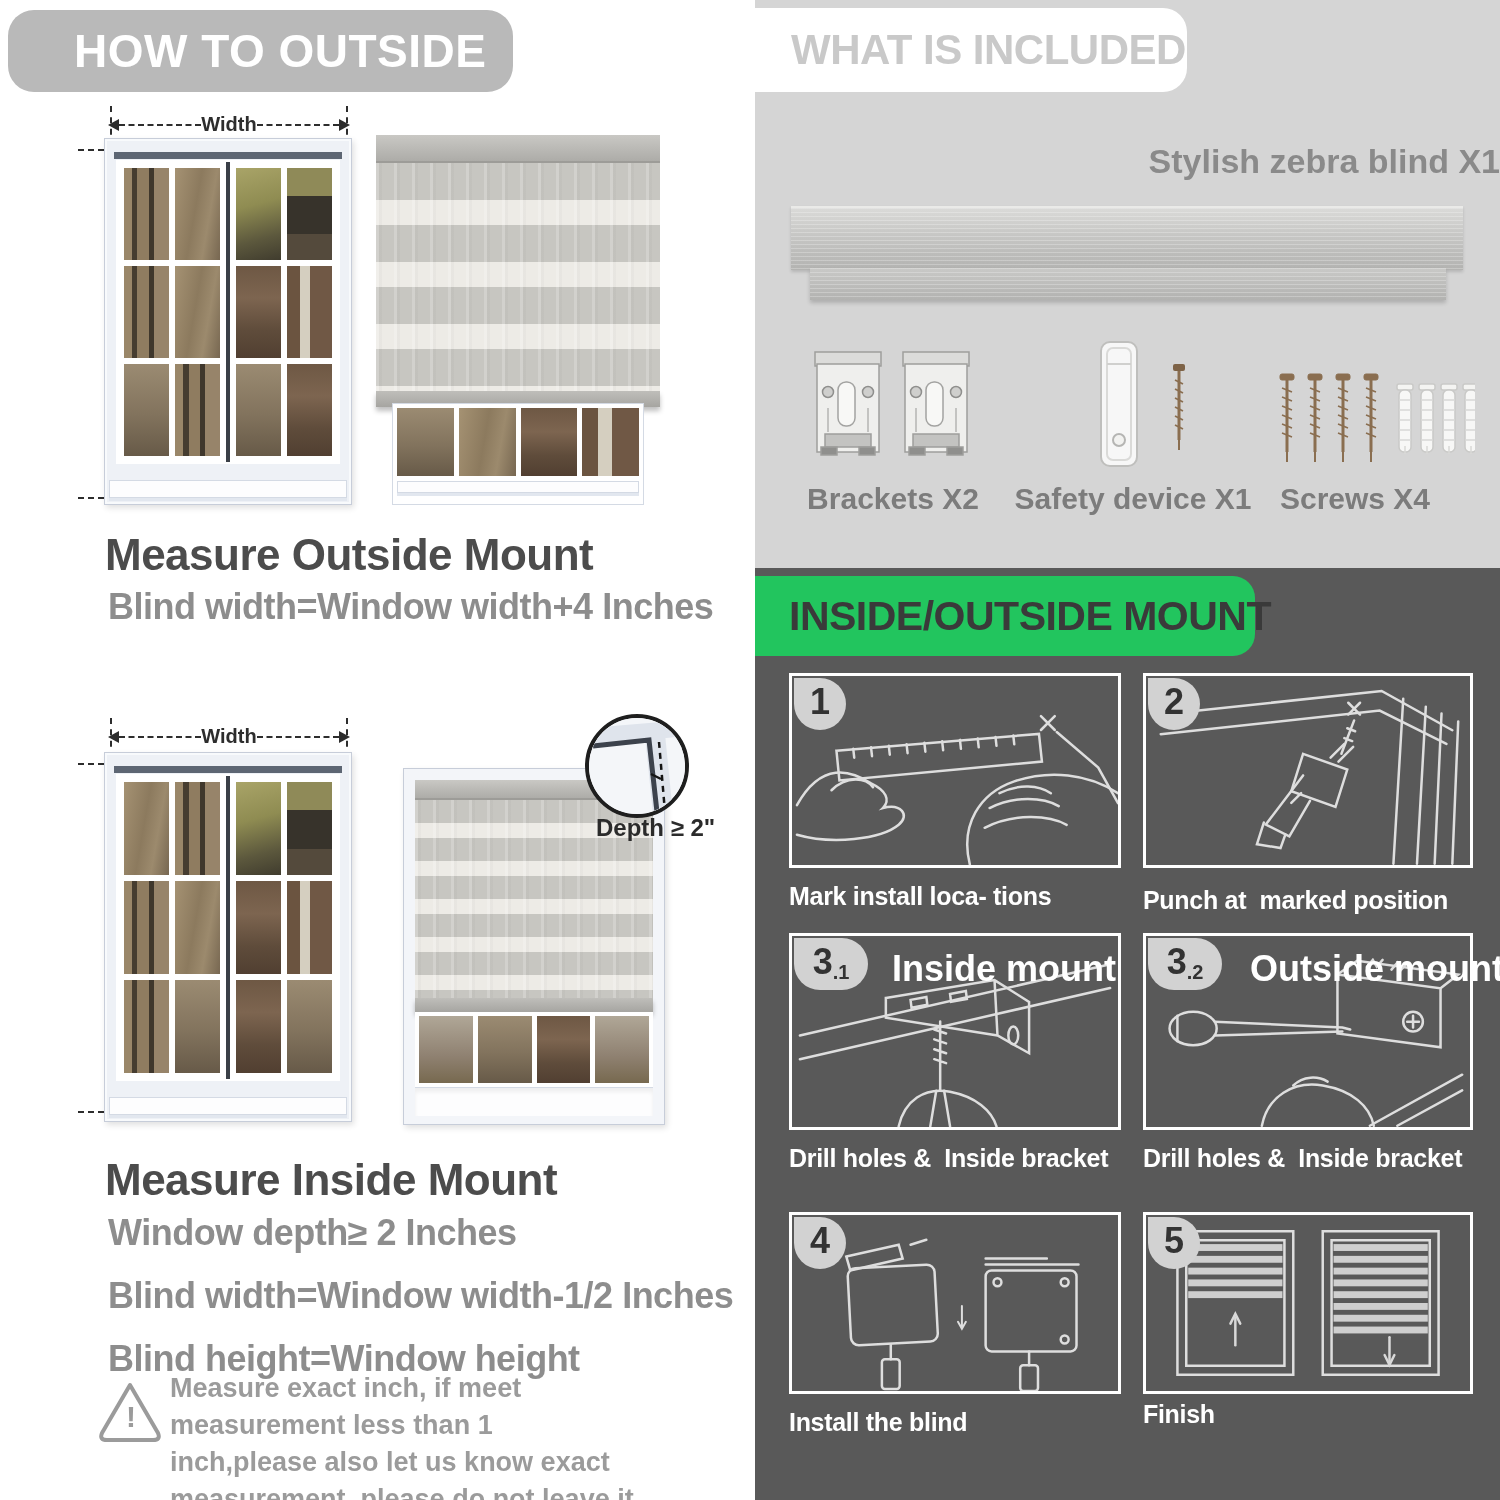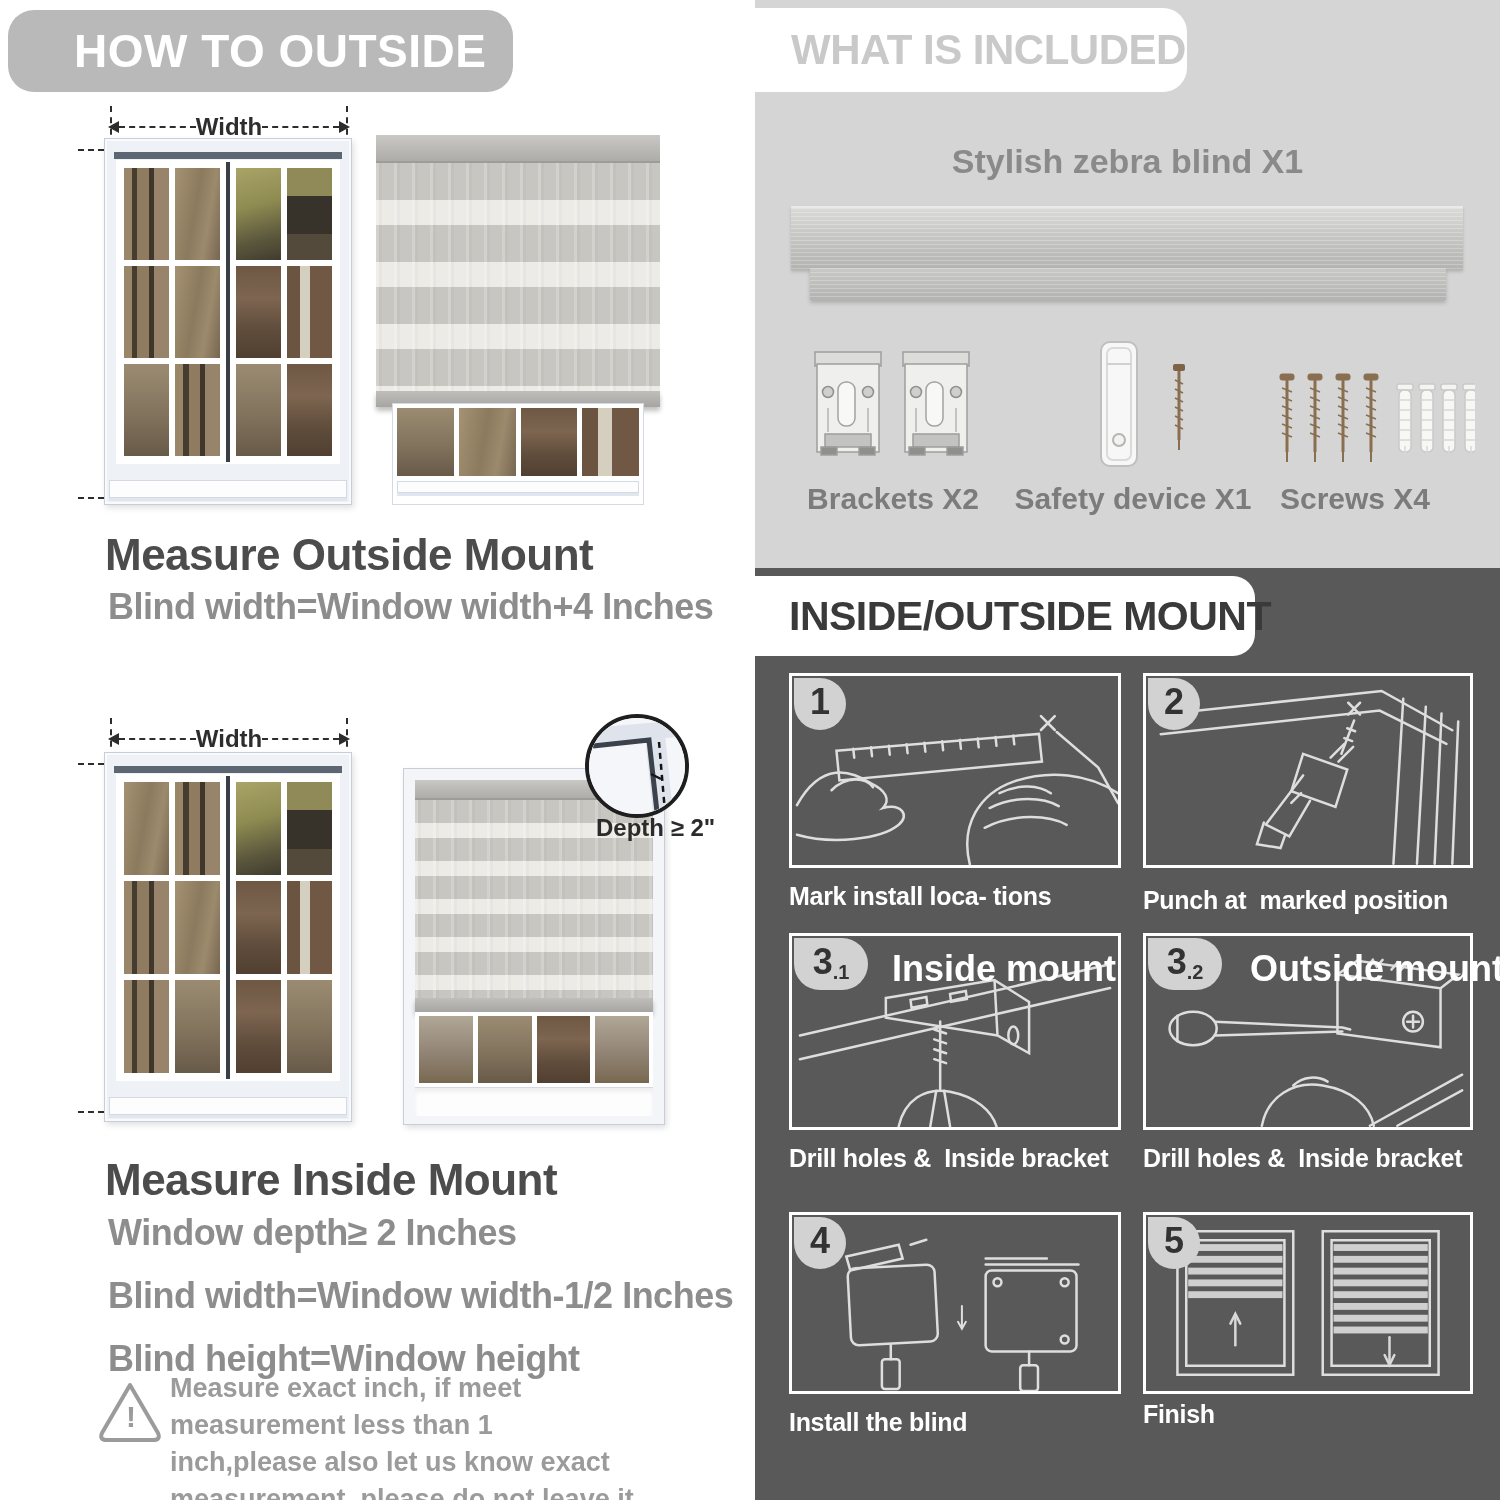--- a/index.html
+++ b/index.html
@@ -10,21 +10,21 @@
   
   .hdr-left{left:8px;top:10px;width:505px;height:82px;background:#b9b9b9;border-radius:26px;
             color:#ffffff;font-size:46px;font-weight:bold;line-height:82px;padding-left:66px;
             box-sizing:border-box;letter-spacing:0.5px;}
   .sec-title{font-size:44px;font-weight:bold;color:#4c4c4c;letter-spacing:-0.5px;white-space:pre;}
   .sec-line{font-size:36px;font-weight:bold;color:#8d8d8d;letter-spacing:-0.5px;white-space:pre;}
 
   
   .dimh{display:flex;align-items:center;}
   .dimh .seg{flex:1;border-top:2px dashed #2d2d2d;height:0;}
-  .dimh .lab{margin:0 0;font-size:24px;font-weight:bold;color:#2d2d2d;}
+  .dimh .lab{margin:0 0;font-size:20px;font-weight:bold;color:#2d2d2d;}
   .dimv{display:flex;flex-direction:column;align-items:center;}
   .dimv .seg{flex:1;border-left:2px dashed #2d2d2d;width:0;}
   .dimv .lab{transform:rotate(90deg);font-size:24px;font-weight:bold;color:#2d2d2d;
              margin:16px 0;white-space:nowrap;}
   .ar{width:0;height:0;border:6px solid transparent;}
   .ar-l{border-right:11px solid #2d2d2d;border-left:none;}
   .ar-r{border-left:11px solid #2d2d2d;border-right:none;}
   .ar-u{border-bottom:11px solid #2d2d2d;border-top:none;}
   .ar-d{border-top:11px solid #2d2d2d;border-bottom:none;}
   .tickv{border-left:2px dashed #2d2d2d;width:0;height:40px;}
@@ -64,24 +64,24 @@
 
   .warn-text{font-size:27px;font-weight:bold;color:#9b9b9b;line-height:37px;}
   .warn-bang{font-size:30px;font-weight:bold;color:#9b9b9b;}
 
   
   .panel-light{left:755px;top:0;width:745px;height:568px;background:#d5d5d5;}
   .panel-dark{left:755px;top:568px;width:745px;height:932px;background:#595959;}
   .hdr-included{left:0;top:8px;width:432px;height:84px;background:#ffffff;border-radius:0 24px 24px 0;
                 color:#c9c9c9;font-size:42px;font-weight:bold;line-height:84px;padding-left:36px;
                 box-sizing:border-box;letter-spacing:-0.5px;white-space:nowrap;}
-  .hdr-mount{left:0;top:8px;width:500px;height:80px;background:#ffffff;border-radius:0 22px 22px 0;
+  .hdr-mount{left:0;top:8px;width:500px;height:80px;background:#22c55e;border-radius:0 22px 22px 0;
              color:#3a3a3a;font-size:41px;font-weight:bold;line-height:80px;padding-left:34px;
              box-sizing:border-box;letter-spacing:-0.5px;white-space:nowrap;}
-  .blind-label{width:100%;text-align:center;font-size:34px;font-weight:bold;color:#8a8a8a;}
+  .blind-label{width:100%;text-align:right;font-size:34px;font-weight:bold;color:#8a8a8a;}
   .bar-main{background:linear-gradient(180deg,#dadad8 0%,#c6c6c4 45%,#b3b3b1 100%);
             border-top:2px solid #eaeae8;box-shadow:0 2px 3px rgba(0,0,0,0.15);}
   .bar-lip{background:linear-gradient(180deg,#c9c9c7,#b2b2b0);box-shadow:0 3px 4px rgba(0,0,0,0.18);}
   .bar-tex{position:absolute;left:0;top:0;right:0;bottom:0;
            background:repeating-linear-gradient(180deg,rgba(255,255,255,0.25) 0 1px,transparent 1px 4px);}
   .item-label{font-size:30px;font-weight:bold;color:#7c7c7c;white-space:nowrap;transform:translateX(-50%);}
 
   
   .step-card{border:3px solid #ffffff;background:#595959;box-sizing:border-box;position:relative;}
   .badge{position:absolute;top:2px;left:2px;height:52px;background:#d2d2d2;border-radius:0 30px 30px 30px;

